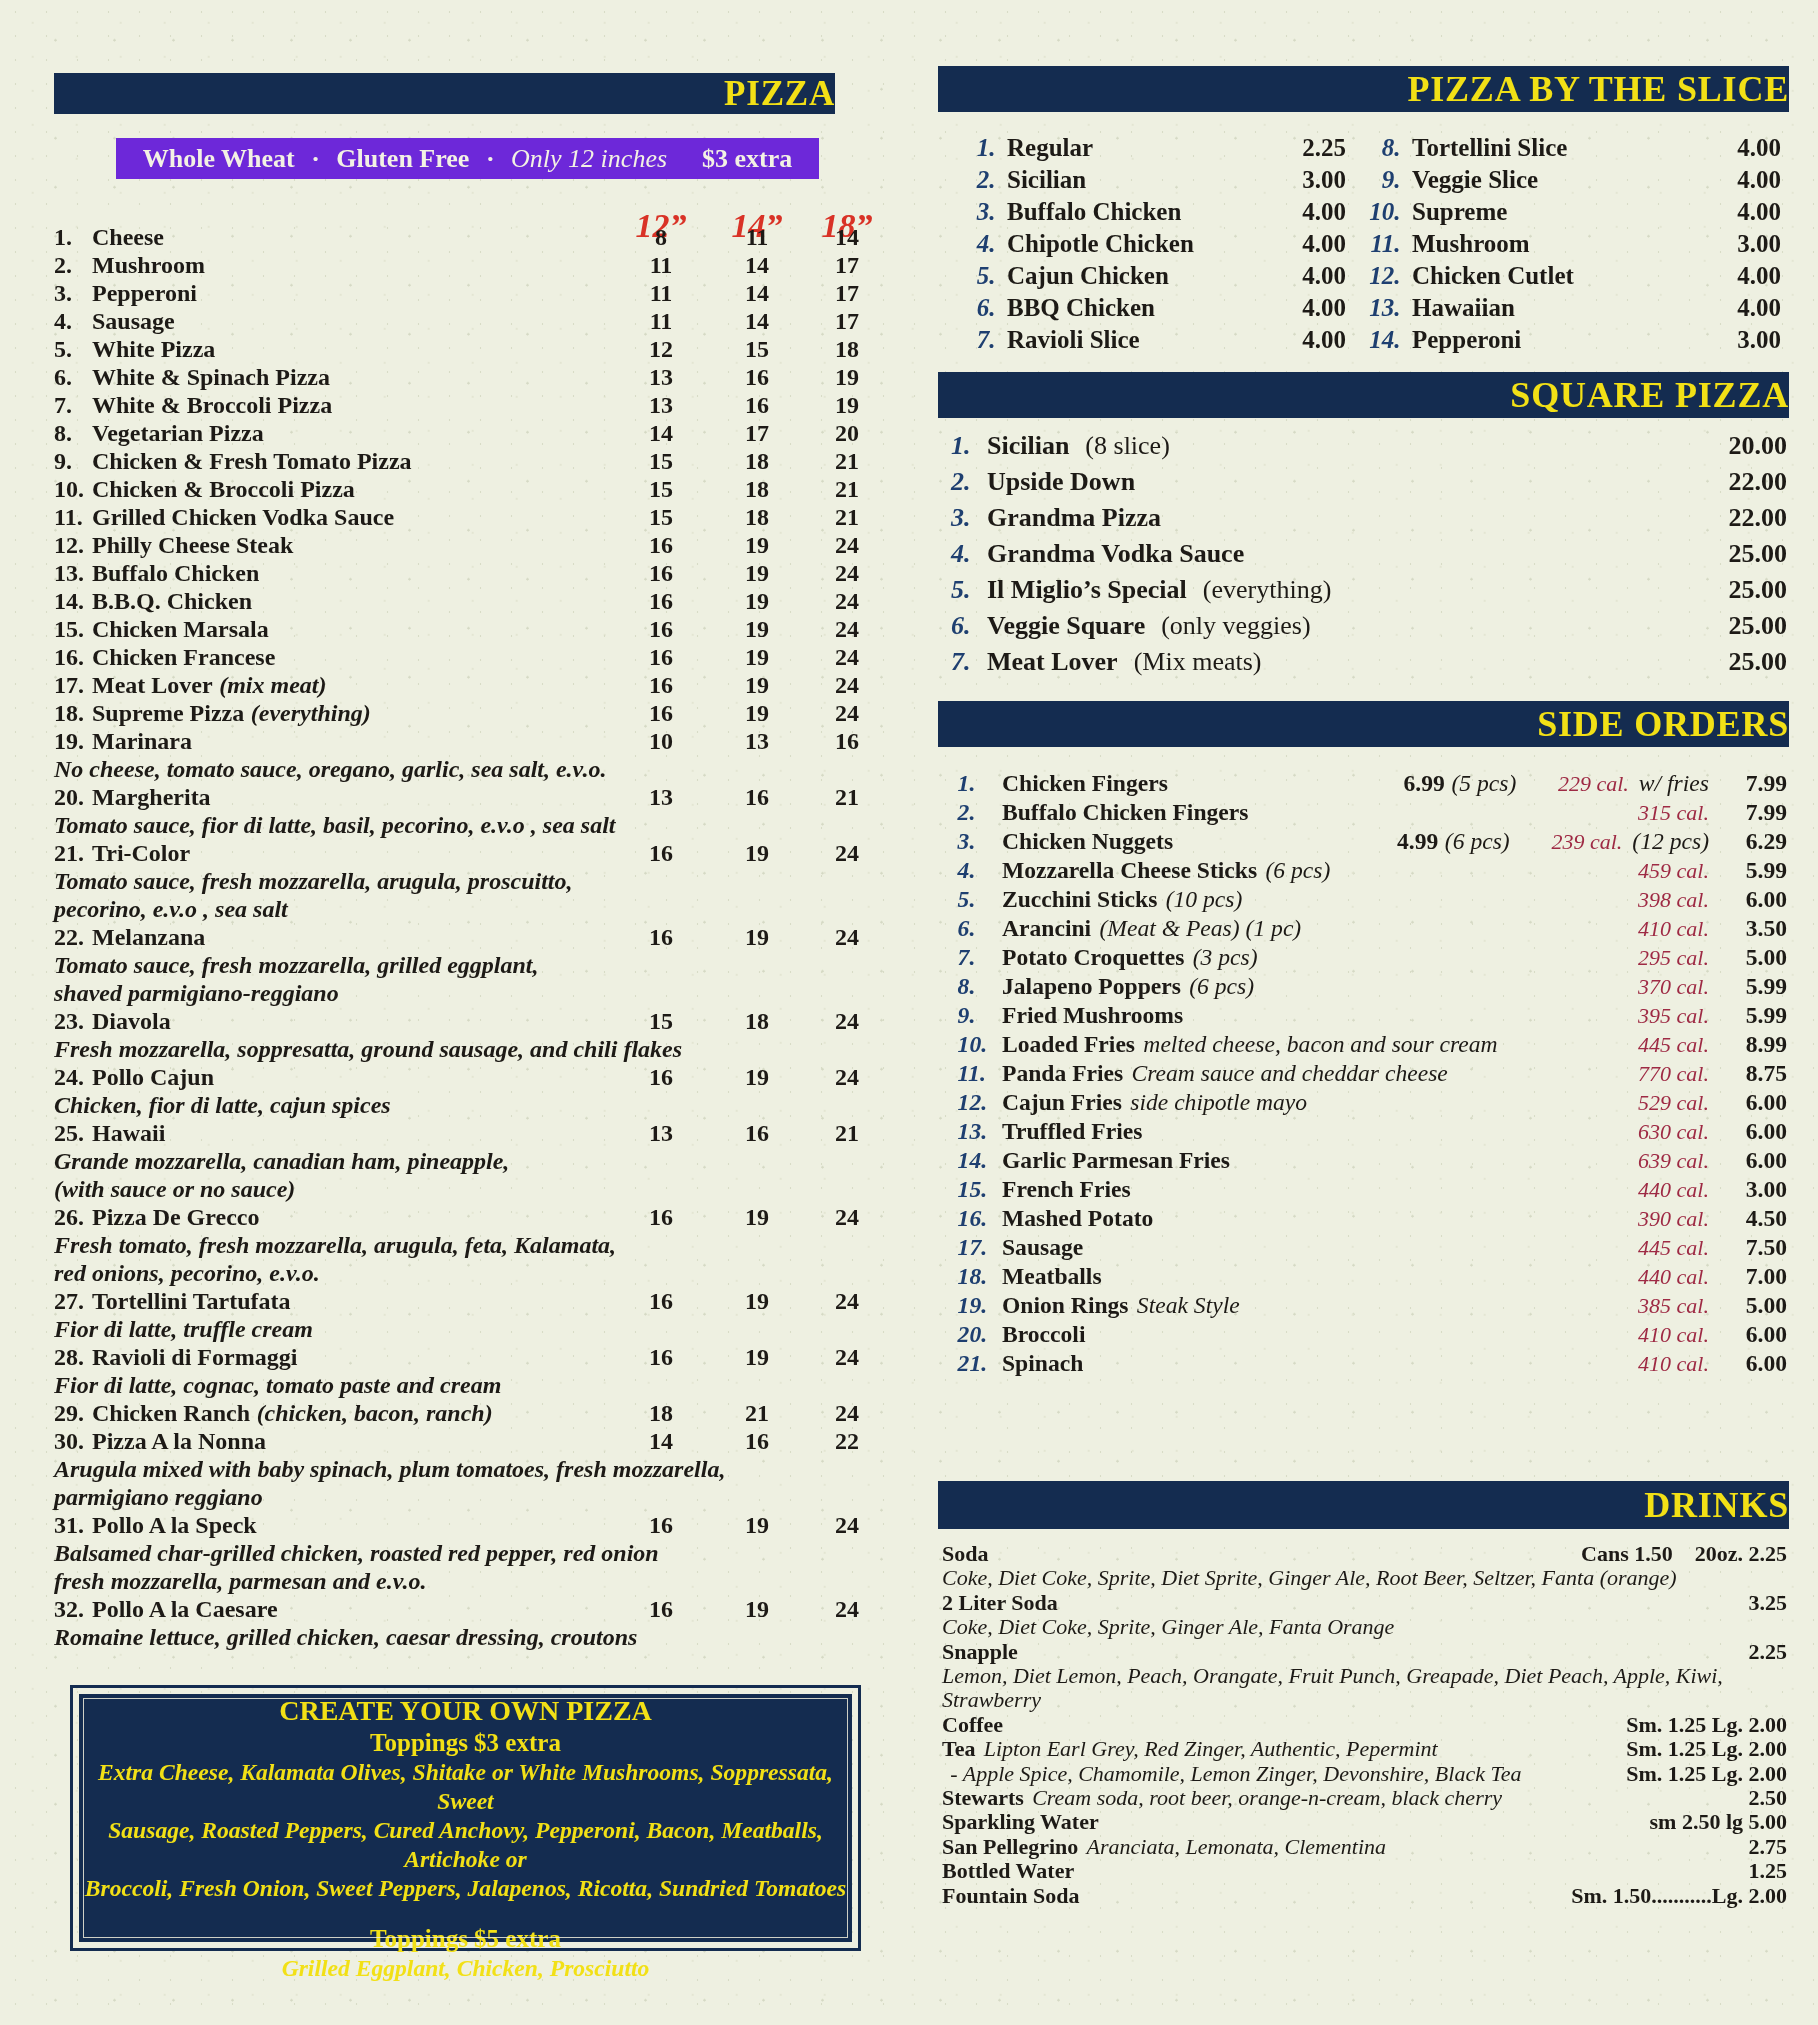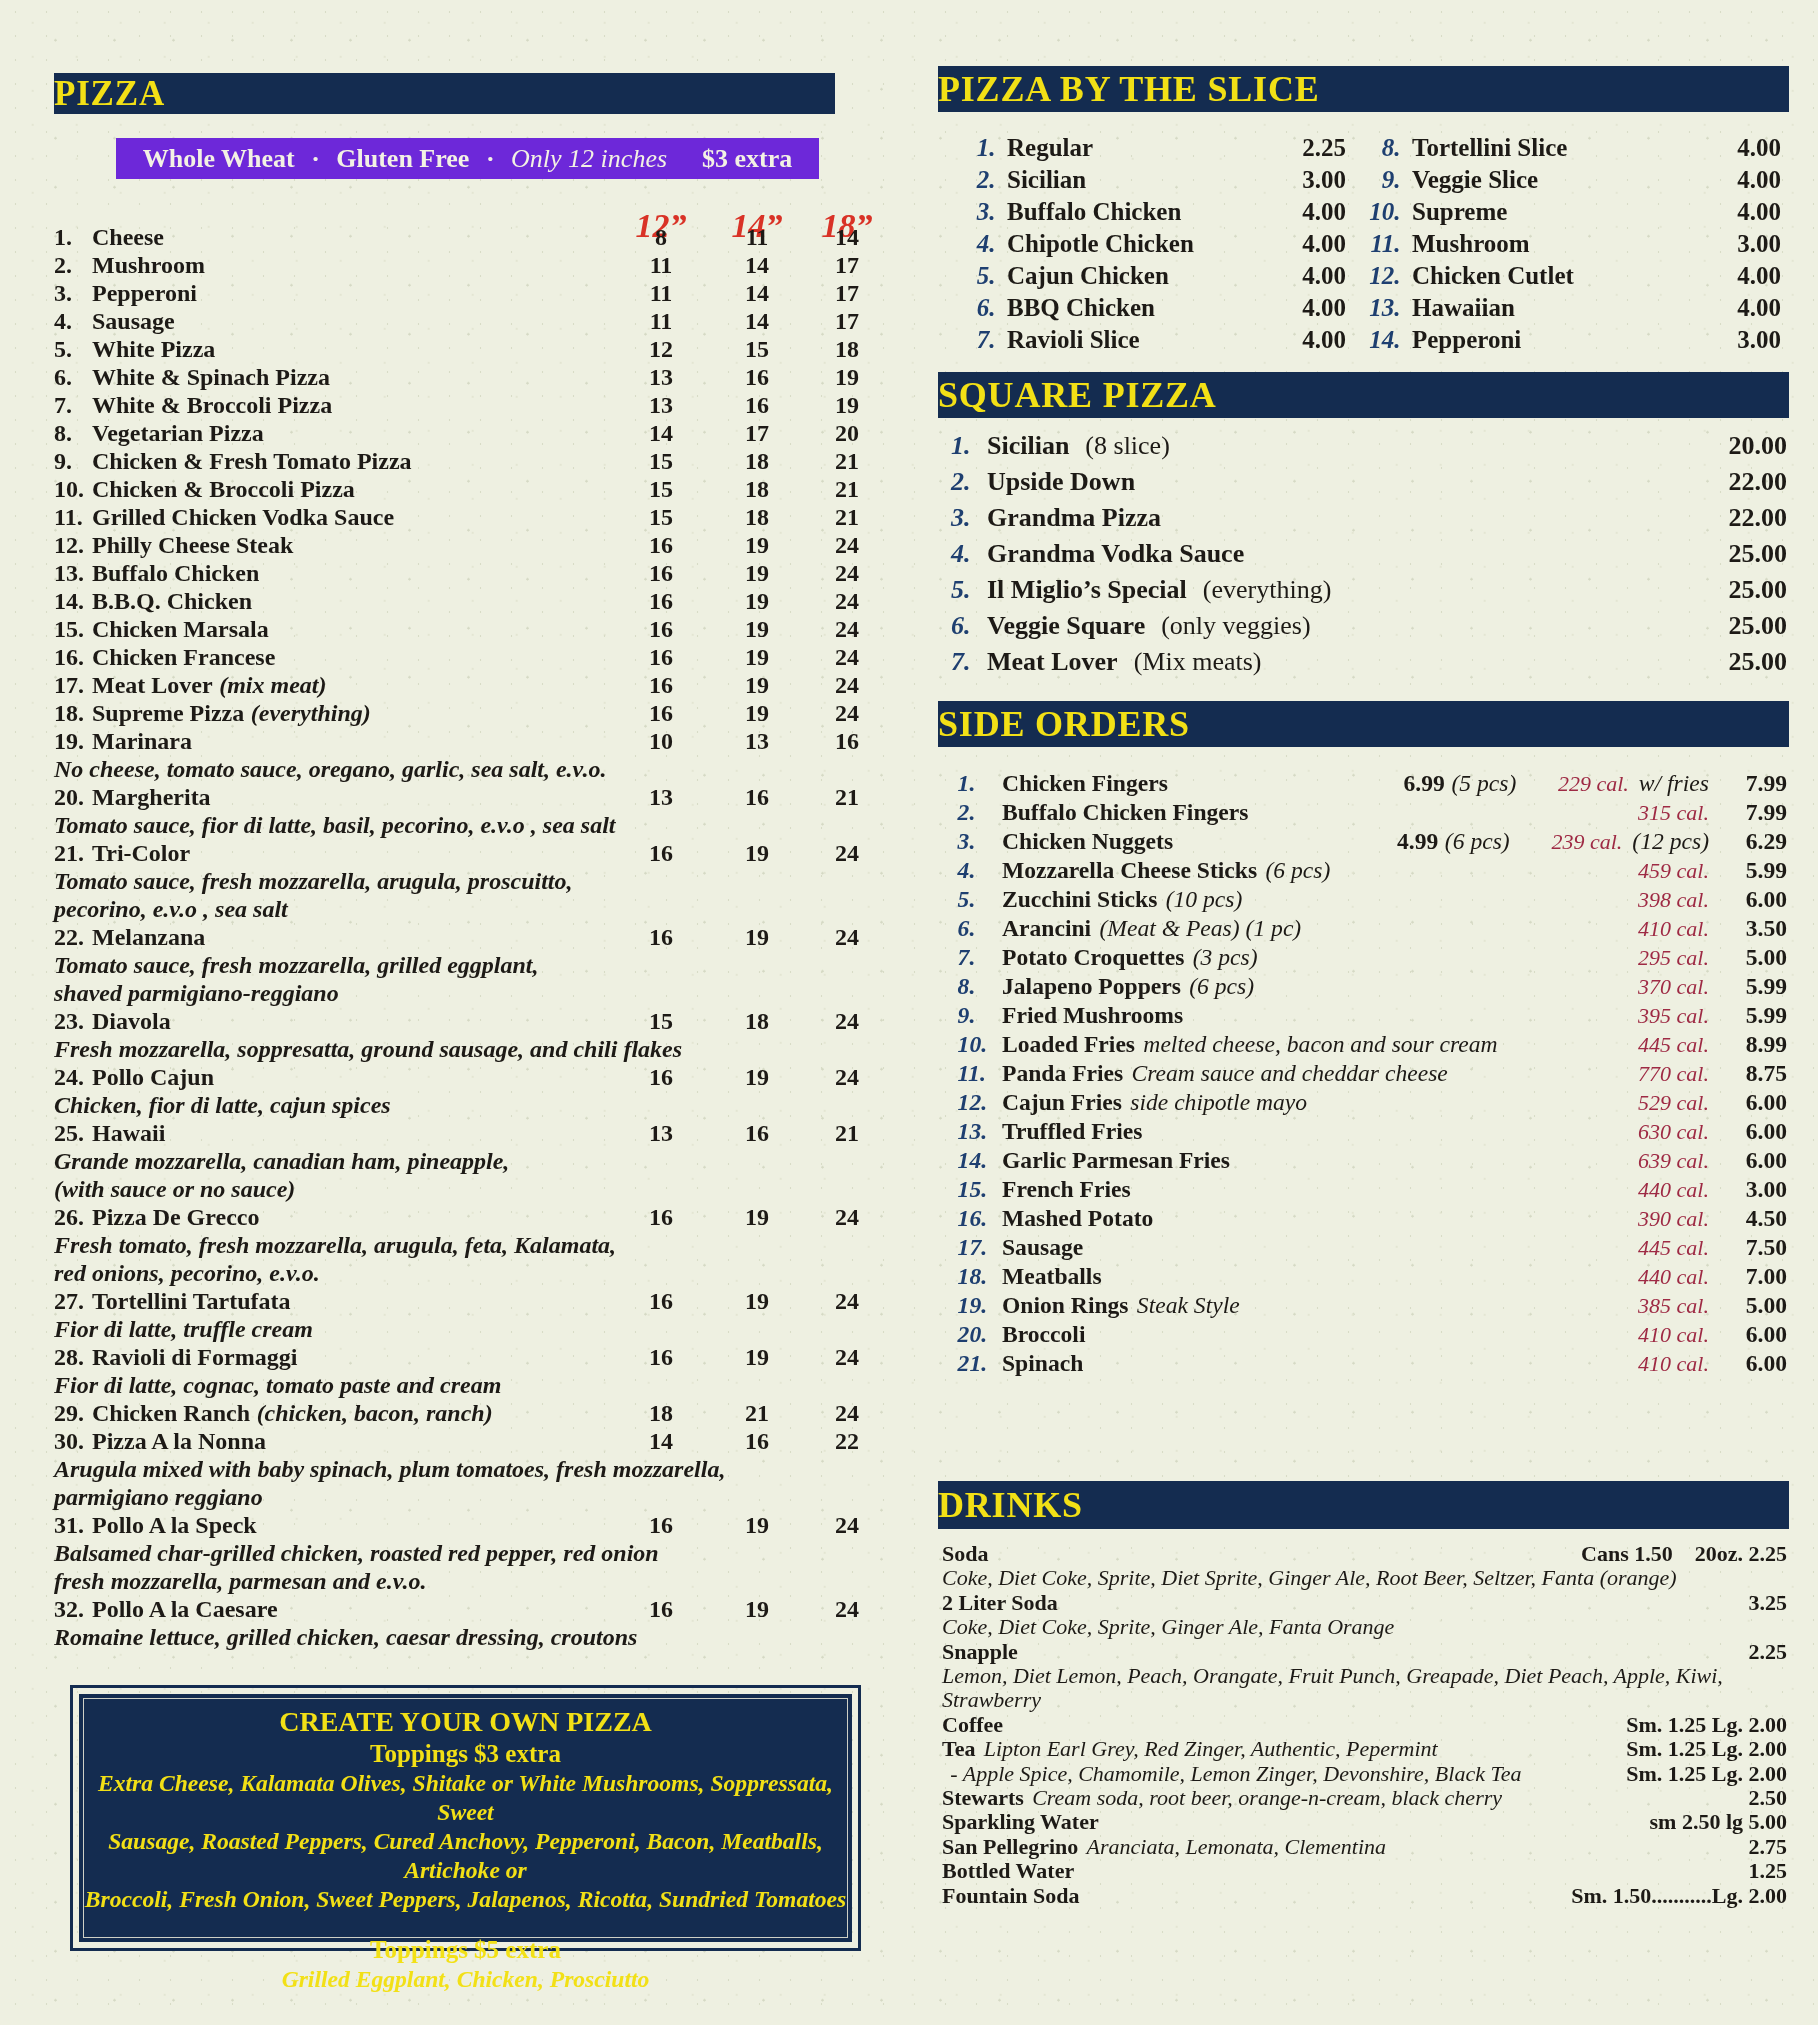--- a/index.html
+++ b/index.html
@@ -11,21 +11,21 @@
     background-image:
       radial-gradient(#d8dcc6 0.8px, transparent 1.2px),
       radial-gradient(#e3e5d2 0.8px, transparent 1.3px),
       radial-gradient(#d2d6c1 1px, transparent 1.6px);
     background-size:31px 24px,44px 34px,59px 49px;
     background-position:0 0,10.7px 5.8px,26px 15.7px;
   }
   .page{position:relative;width:1818px;height:2025px;overflow:hidden;}
   .banner{
     position:absolute;background:#142c50;color:#f2e016;
-    display:flex;align-items:center;justify-content:flex-start;
+    display:flex;align-items:center;justify-content:flex-end;
     font-weight:bold;letter-spacing:0.8px;
   }
   .pizza-banner{left:54px;top:73px;width:781px;height:41px;font-size:35px;}
   .slice-banner{left:938px;top:66px;width:851px;height:46px;font-size:36px;}
   .square-banner{left:938px;top:372px;width:851px;height:46px;font-size:36px;}
   .side-banner{left:938px;top:701px;width:851px;height:46px;font-size:36px;}
   .drinks-banner{left:938px;top:1481px;width:851px;height:48px;font-size:36px;}
 
   .ww-banner{
     position:absolute;left:116px;top:138px;width:703px;height:41px;
@@ -47,21 +47,21 @@
   .pz-num{display:inline-block;width:38px;font-weight:bold;}
   .pz-name{font-weight:bold;}
   .pz-note{font-weight:bold;font-style:italic;margin-left:6.6px;}
   .pz-p{position:absolute;width:66px;text-align:center;font-weight:bold;}
   .pz-p0{left:574px;} .pz-p1{left:670px;} .pz-p2{left:760px;}
   .pz-desc{font-style:italic;font-weight:bold;white-space:nowrap;}
 
   .create-frame{position:absolute;left:70px;top:1685px;width:791px;height:266px;
     border:3.3px solid #142c50;padding:5.8px;box-sizing:border-box;}
   .create-box{width:100%;height:100%;background:#142c50;position:relative;
-    text-align:center;color:#f2e016;padding-top:11px;box-sizing:border-box;}
+    text-align:center;color:#f2e016;padding-top:0;box-sizing:border-box;}
   .create-box::after{content:"";position:absolute;inset:4.1px;border:1.7px solid rgba(238,237,218,.85);pointer-events:none;}
   .cyo-title{font-size:28px;font-weight:bold;line-height:33px;}
   .cyo-sub{font-size:25px;font-weight:bold;line-height:31px;}
   .cyo-sub2{margin-top:20px;}
   .cyo-lines div{font-size:23.6px;font-style:italic;font-weight:bold;line-height:29px;}
 
   #slice-a,#slice-b{position:absolute;top:132px;}
   #slice-a{left:959px;width:387px;}
   #slice-b{left:1364px;width:417px;}
   .sl-row{display:flex;align-items:baseline;line-height:32px;font-size:25px;}

